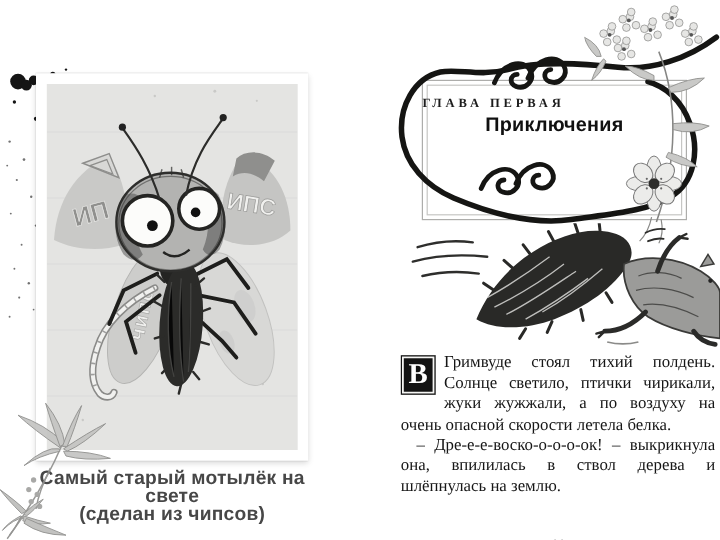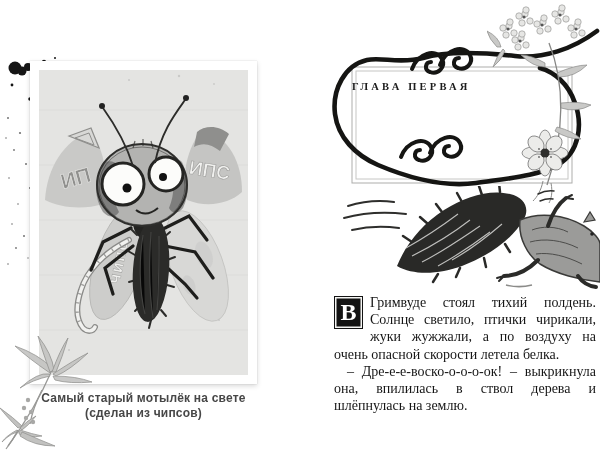--- a/index.html
+++ b/index.html
@@ -6,21 +6,21 @@
   body{width:600px;height:450px;background:#ffffff;overflow:hidden;position:relative;
        font-family:"Liberation Serif",serif;}
   .abs{position:absolute;}
 
   
   .photo{left:30px;top:61px;width:209px;height:305px;background:#fff;padding:9px;
          box-shadow:0 2px 5px rgba(0,0,0,.16),0 0 1px rgba(0,0,0,.2);}
   .photo-inner{width:209px;height:305px;background:#e4e4e2;overflow:hidden;}
 
   .caption{left:30px;top:391px;width:227px;text-align:center;
-           font-family:"Liberation Sans",sans-serif;font-size:12px;font-weight:bold;
+           font-family:"Liberation Sans",sans-serif;font-size:16px;font-weight:bold;
            color:#474747;line-height:15px;letter-spacing:.2px;}
   .caption span{display:block;}
 
   
   .kicker{left:352px;top:81px;width:220px;text-align:left;
           font:bold 10.5px "Liberation Serif",serif;letter-spacing:3.2px;color:#1d1d1d;}
   .title{left:352px;top:95px;width:220px;text-align:center;
          font:bold 16.5px/18.5px "Liberation Sans",sans-serif;color:#101010;letter-spacing:.2px;}
   .title span{display:block;}
 
@@ -301,20 +301,21 @@
       </g>
   </g>
   <g fill="none" stroke="#8a8a88" stroke-width="1">
     <path d="M56,178 C54,188 50,194 46,198"></path>
     <path d="M64,180 C66,190 64,196 62,200"></path>
   </g>
 </svg>
 
 <div class="abs kicker">ГЛАВА ПЕРВАЯ</div>
 <div class="abs title">
+  <span>Приключения</span>
 </div>
 
 <svg class="abs" style="left:342px;top:186px" width="258" height="104" viewBox="0 0 258 104">
   <g fill="none" stroke="#2e2e2c" stroke-width="2" stroke-linecap="round">
     <path d="M6,20 C22,15 38,14 52,16"></path>
     <path d="M2,32 C24,26 46,26 64,28"></path>
     <path d="M10,44 C27,40 43,40 57,42"></path>
   </g>
   <g fill="none" stroke="#2e2e2c" stroke-width="1.5" stroke-linecap="round">
     <path d="M196,8 q8,-4 16,-3"></path>

